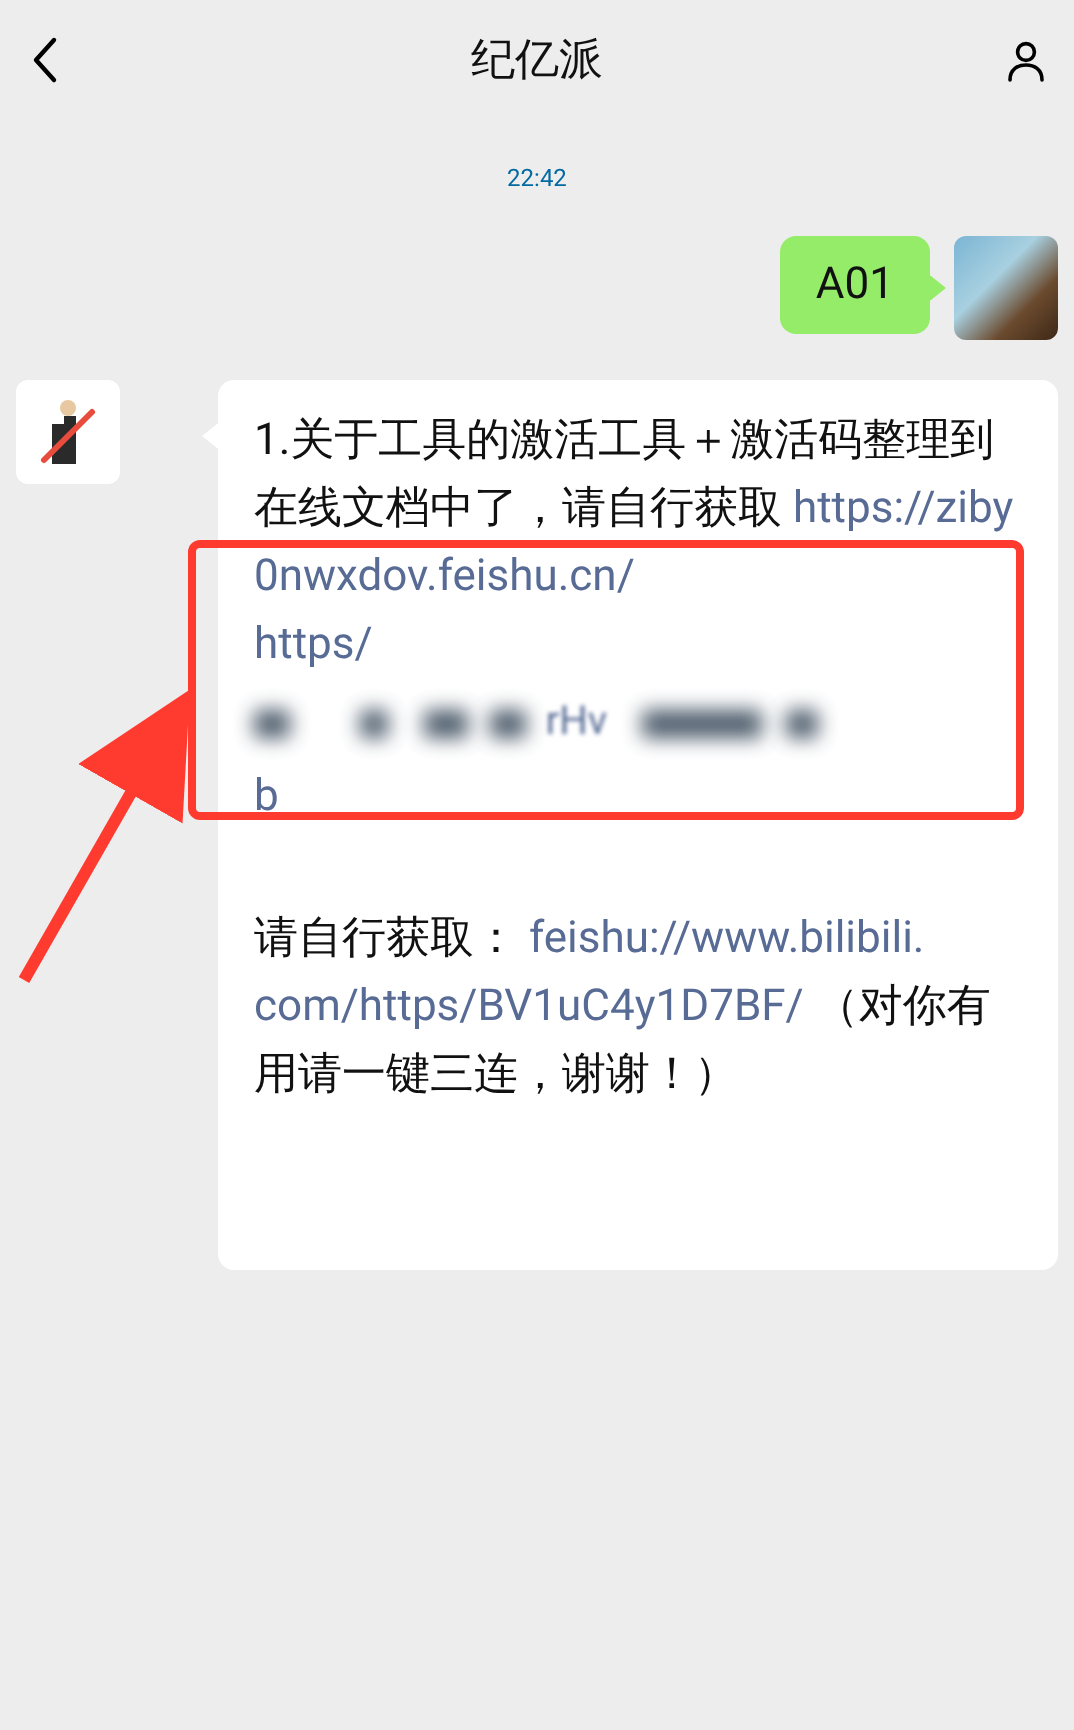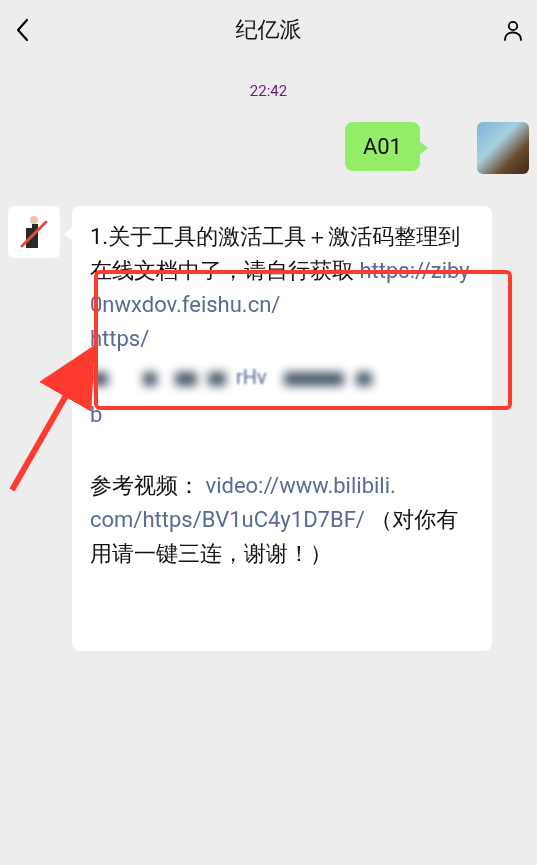--- a/index.html
+++ b/index.html
@@ -40,31 +40,30 @@
     width: 28px;
     height: 28px;
     display: flex;
     align-items: center;
     justify-content: center;
     cursor: pointer;
   }
   .contact-btn svg { width: 24px; height: 24px; }
   .timestamp {
     text-align: center;
-    color: #701a75;
-    font-size: 15px;
+    color: #0369a1;
+    font-size: 12px;
     margin-top: 22px;
   }
   .msg-out {
     display: flex;
     justify-content: flex-end;
     align-items: flex-start;
     padding: 0 8px;
     margin-top: 22px;
-    gap: 45px;
   }
   .bubble-out {
     background: #95ec69;
     border-radius: 8px;
     padding: 12px 18px;
     font-size: 22px;
     color: #111;
     margin-right: 12px;
     position: relative;
   }
@@ -91,21 +90,22 @@
     background: #fff;
     display: flex;
     align-items: center;
     justify-content: center;
   }
   .avatar-in svg { width: 44px; height: 44px; }
   .msg-in {
     display: flex;
     align-items: flex-start;
     padding: 0 8px;
-    margin-top: 32px;
+    margin-top: 20px;
+    justify-content: space-between;
   }
   .bubble-in {
     background: #fff;
     border-radius: 8px;
     padding: 14px 18px 80px 18px;
     margin-left: 12px;
     width: 420px;
     position: relative;
     font-size: 22px;
     line-height: 1.55;
@@ -202,22 +202,22 @@
       <span class="blur-strip bs2"></span>
       <span class="blur-strip bs3"></span>
       <span class="blur-strip bs4"></span>
       <span class="frag">rHv</span>
       <span class="blur-strip bs5"></span>
       <span class="blur-strip bs6"></span>
     </div>
     <span class="link">b</span>
 
     <div class="para2">
-      <span>参考视频：</span>
-      <span class="link">video://www.bilibili.</span><br>
+      <span>请自行获取：</span>
+      <span class="link">feishu://www.bilibili.</span><br>
       <span class="link">com/https/BV1uC4y1D7BF/</span>
       <span>（对你有用请一键三连，谢谢！）</span>
     </div>
   </div>
 </div>
 
 <div class="red-box"></div>
 <svg class="arrow-annot" width="100" height="180">
   <defs>
     <marker id="arrhead" markerWidth="12" markerHeight="12" refX="9" refY="5" orient="auto">

